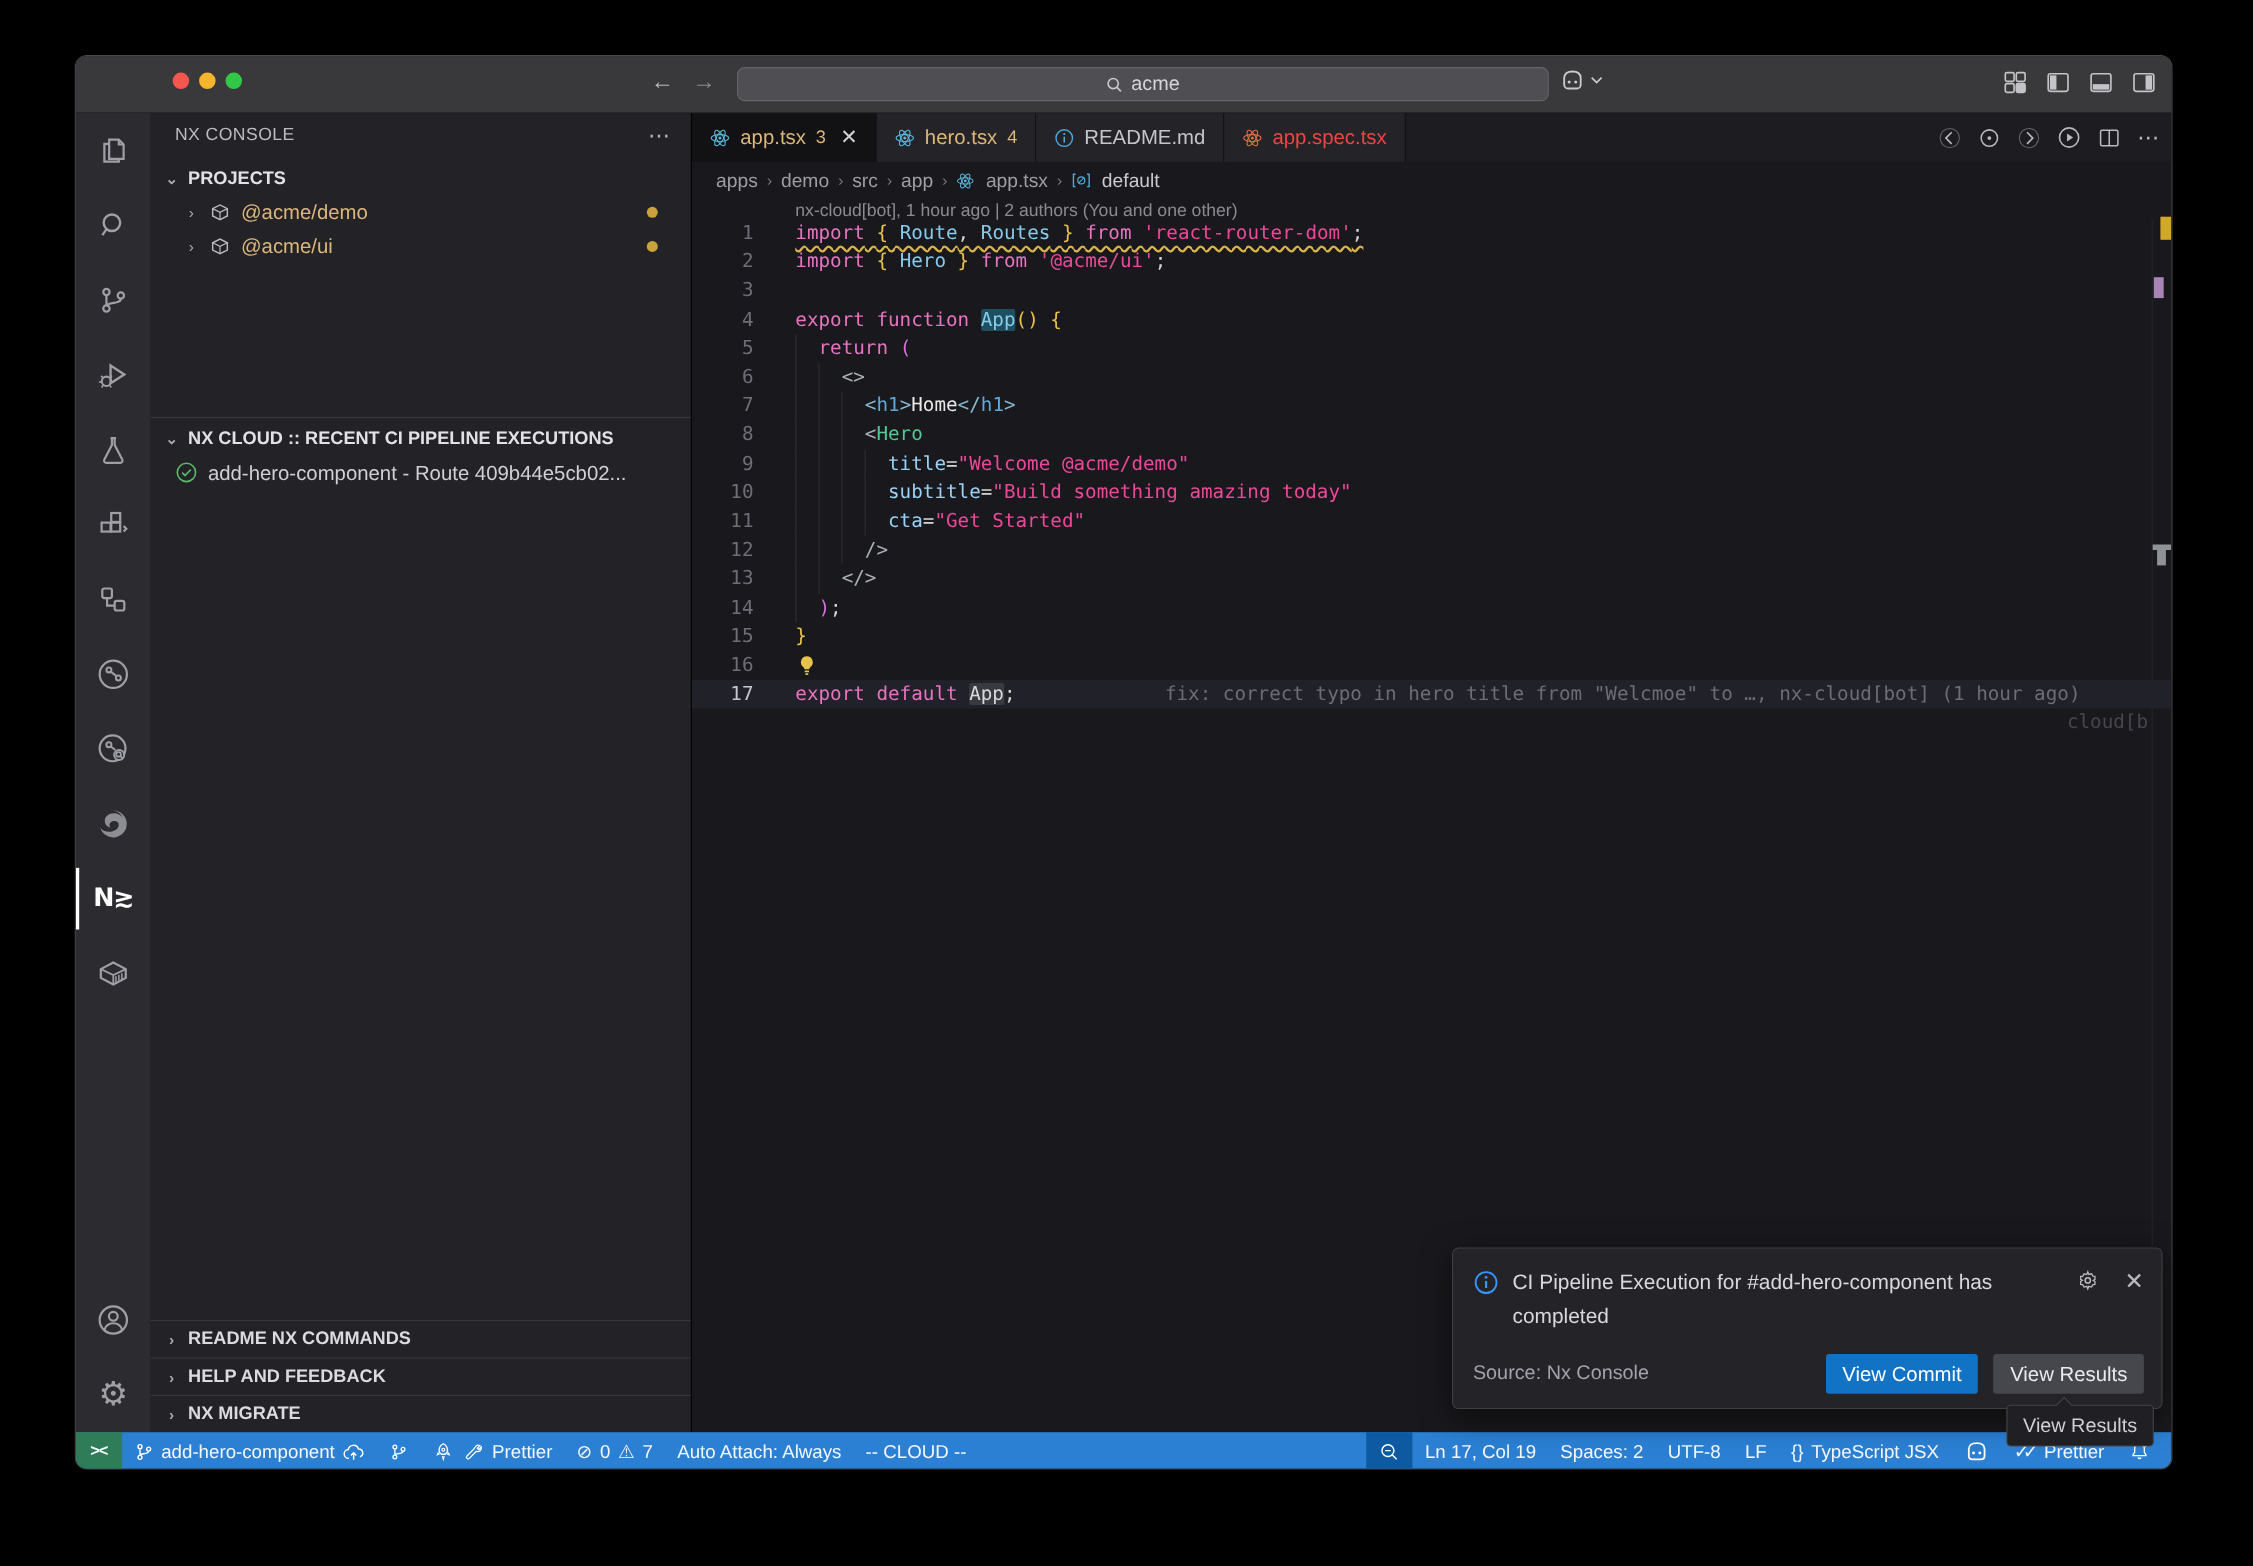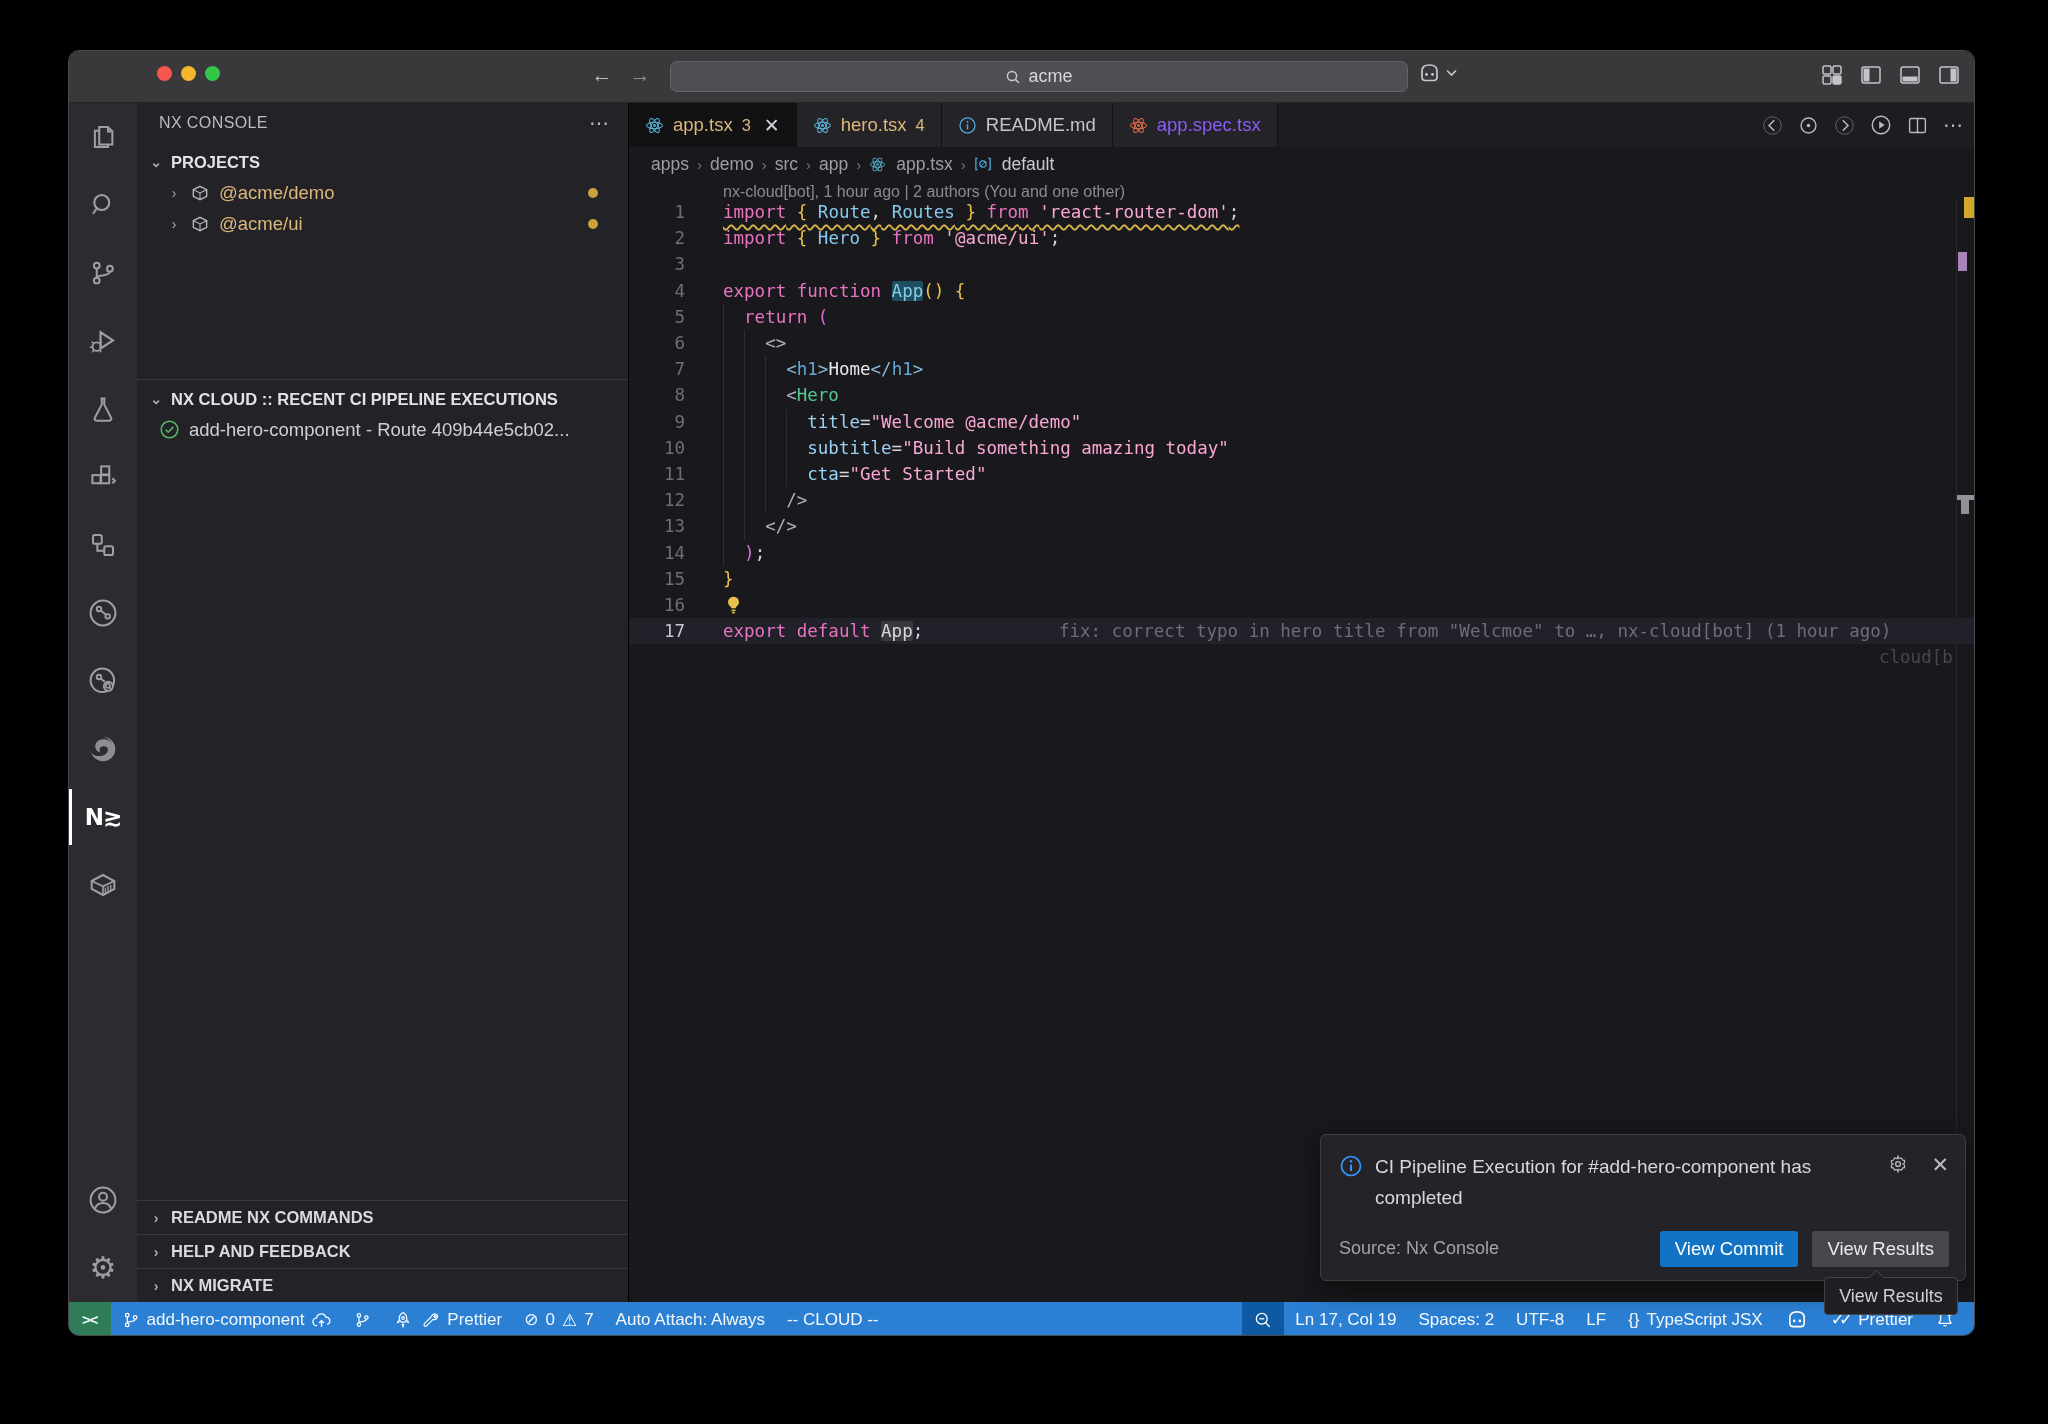--- a/index.html
+++ b/index.html
@@ -52,21 +52,21 @@
   .code-line.cur{background:#21212a;}
   .ln{position:absolute;left:0;width:56px;text-align:right;color:#6e6e77;}
   .code-line.cur .ln{color:#c6c6cc;}
   .lc{position:absolute;left:94px;}
   .guide{position:absolute;top:0;bottom:0;width:1px;background:#2d2d34;}
   .sq{text-decoration:underline wavy #d8b44a 1.5px;text-underline-offset:6px;}
   .inline-blame{position:absolute;left:430px;color:#6d6d75;white-space:pre;}
   .clipped-blame{position:absolute;left:1250px;color:#46464e;}
   .bulb{position:absolute;left:96px;top:3px;}
   .tk-pl{color:#d4d4d4;} .tk-kw{color:#e873c1;} .tk-id{color:#86cbec;} .tk-b1{color:#e8c24a;}
-  .tk-b2{color:#d670d6;} .tk-str{color:#f9a8d4;} .tk-pun{color:#d4d4d4;} .tk-ang{color:#abb1b7;}
+  .tk-b2{color:#d670d6;} .tk-str{color:#ec4899;} .tk-pun{color:#d4d4d4;} .tk-ang{color:#abb1b7;}
   .tk-tag{color:#5fa8d8;} .tk-tagp{color:#87b7d2;} .tk-cmp{color:#56c793;} .tk-attr{color:#9ad1f5;}
   .tk-txt{color:#e8e8e8;} .tk-wid{color:#d8d8dc;}
   .tk-sel{background:#1d4f5e;border-radius:2px;}
   .tk-hl{background:#383a40;border-radius:2px;}
   .ruler-line{position:absolute;right:17px;top:0;bottom:0;width:1px;background:#26262b;}
   .ruler-mark{position:absolute;}
   
   .statusbar{position:absolute;left:0;top:1251px;width:100%;height:35px;background:#2b80d4;color:#f4f8fd;font-size:17px;display:flex;align-items:center;}
   .sb-item{display:flex;align-items:center;gap:7px;padding:0 11px;height:100%;white-space:nowrap;}
   .remote-seg{background:#2e7d58;font-weight:700;font-size:15px;padding:0 13px;letter-spacing:-1px;}
@@ -328,21 +328,21 @@
         </div>
         <div class="tab">
           <svg width="19" height="19" viewBox="0 0 24 24">
               <g fill="none" stroke="#e06c45" stroke-width="1.3">
                 <ellipse cx="12" cy="12" rx="10" ry="4"></ellipse>
                 <ellipse cx="12" cy="12" rx="10" ry="4" transform="rotate(60 12 12)"></ellipse>
                 <ellipse cx="12" cy="12" rx="10" ry="4" transform="rotate(120 12 12)"></ellipse>
               </g>
               <circle cx="12" cy="12" r="1.8" fill="#e06c45"></circle>
             </svg>
-          <span style="color:#8b5cf6">app.spec.tsx</span>
+          <span style="color:#ef4444">app.spec.tsx</span>
         </div>
       </div>
       <div class="editor-actions">
         <svg width="21" height="21" viewBox="0 0 24 24">
             <path d="M14 6l-6 6 6 6" fill="none" stroke="currentColor" stroke-width="1.7"></path>
             <circle cx="12" cy="12" r="10" fill="none" stroke="currentColor" stroke-width="1.1" opacity=".45"></circle>
           </svg>
         <svg width="21" height="21" viewBox="0 0 24 24">
             <circle cx="12" cy="12" r="8.5" fill="none" stroke="currentColor" stroke-width="1.6"></circle>
             <circle cx="12" cy="12" r="2" fill="currentColor"></circle>

